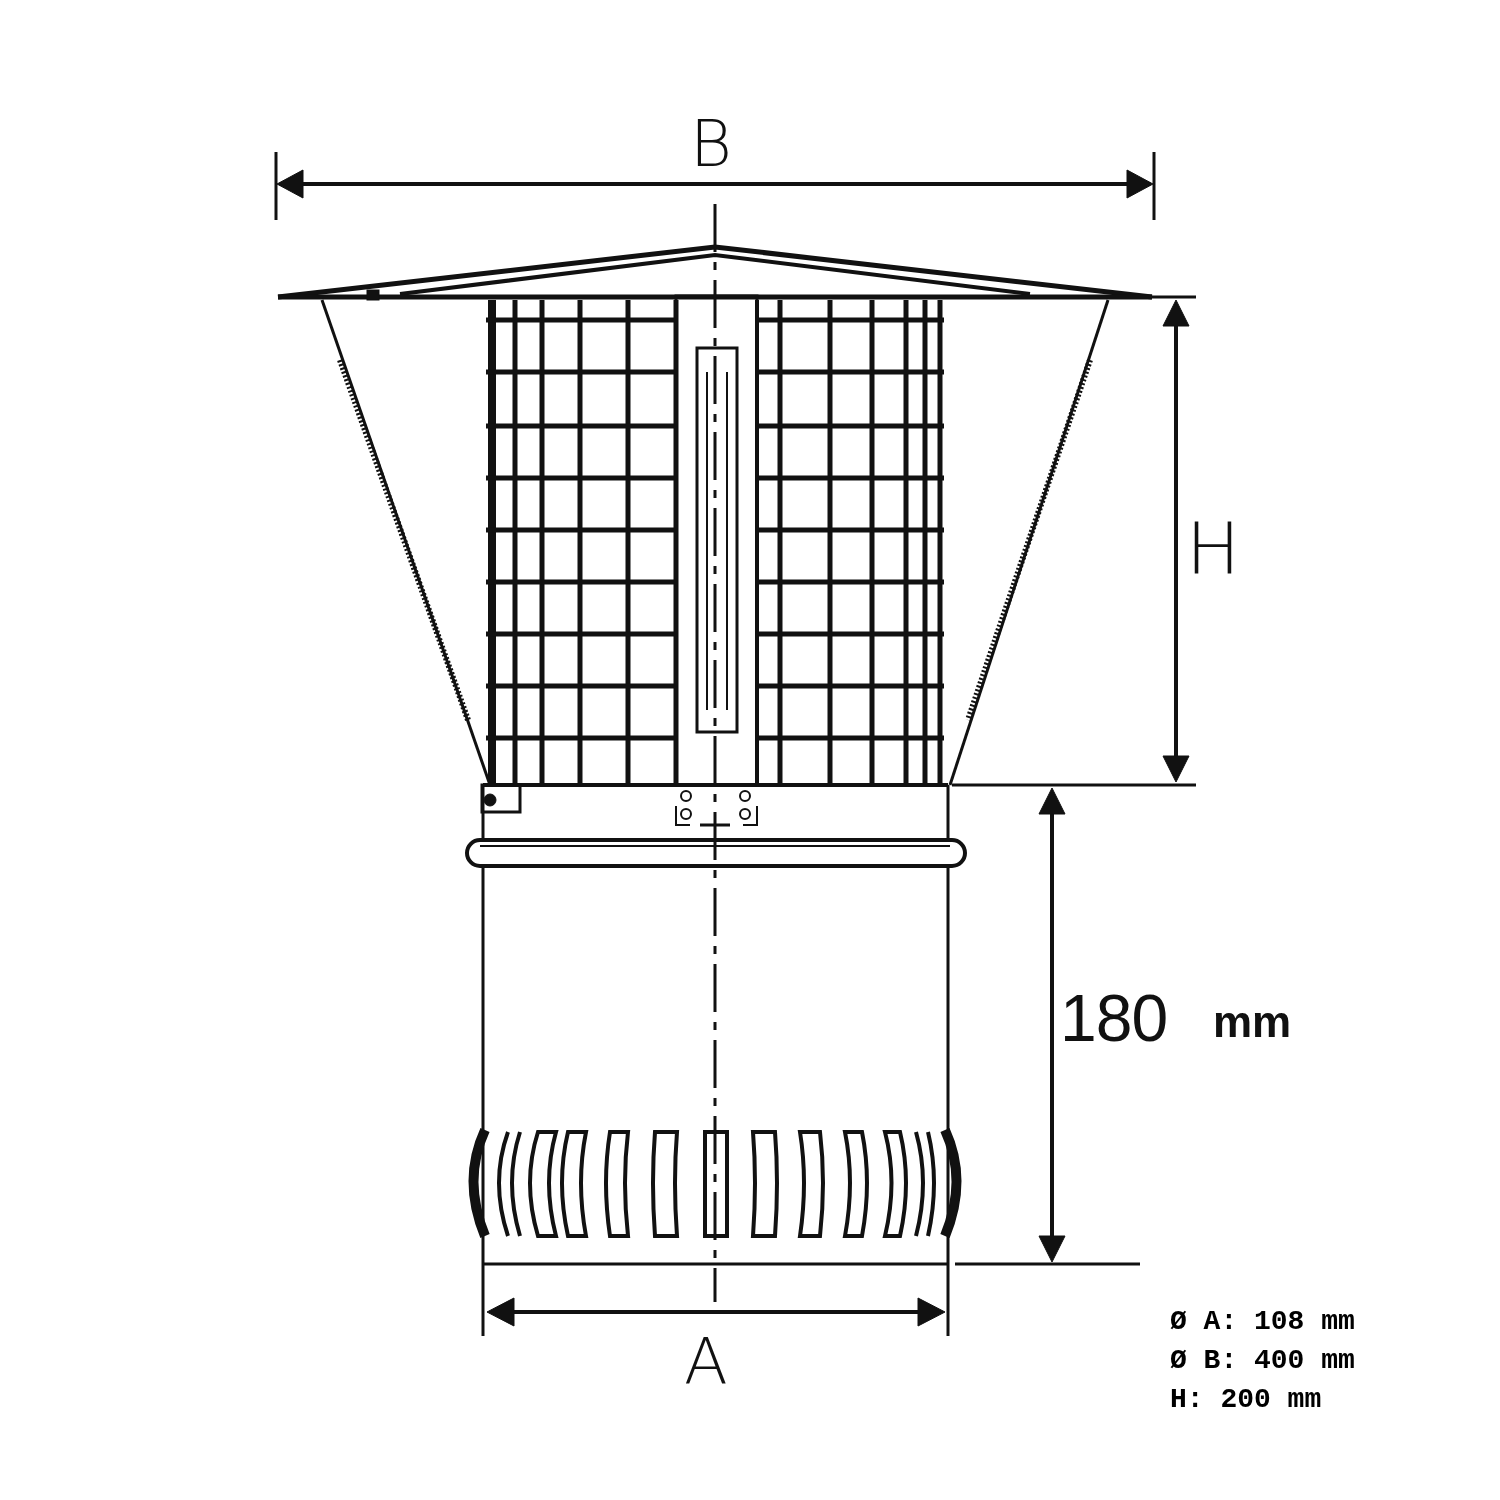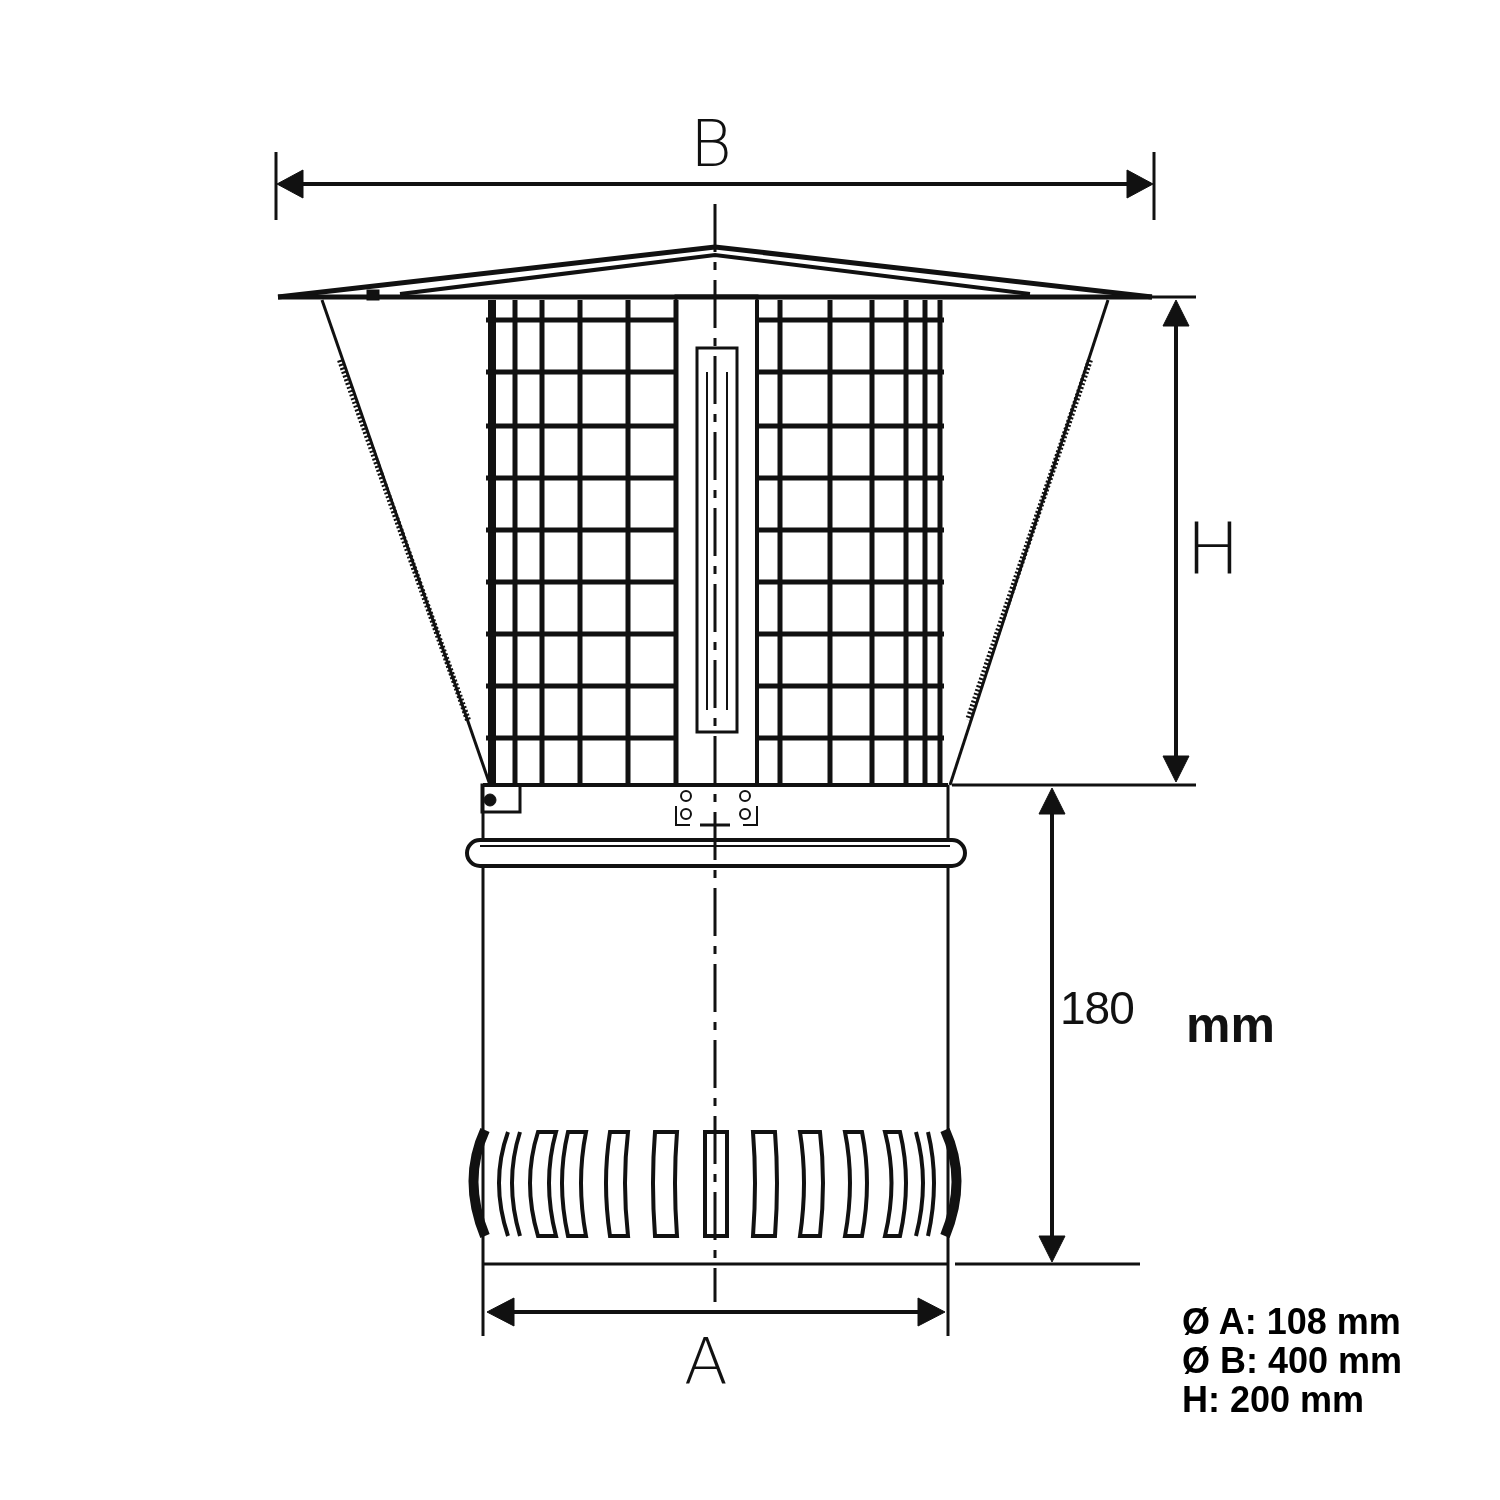--- a/index.html
+++ b/index.html
@@ -2,23 +2,23 @@
 <html><head>
 <meta charset="utf-8">
 <style>
   html, body { margin: 0; padding: 0; background: #ffffff; }
   body { width: 1500px; height: 1500px; position: relative; overflow: hidden; font-family: "DejaVu Sans", sans-serif; }
   #drawing { position: absolute; left: 0; top: 0; width: 1500px; height: 1500px; }
   .dim-label { position: absolute; font-family: "DejaVu Sans", sans-serif; font-weight: 200; color: #111; line-height: 1; }
   #label-b { left: 690px; top: 112px; font-size: 64px; }
   #label-h { left: 1186px; top: 512px; font-size: 72px; }
   #label-a { left: 684px; top: 1330px; font-size: 64px; }
-  #label-180 { left: 1060px; top: 985px; font-size: 46px; font-family: "Liberation Sans", sans-serif; font-weight: normal; letter-spacing: -1px; }
-  #label-mm { left: 1186px; top: 1000px; font-size: 50px; font-family: "Liberation Sans", sans-serif; font-weight: bold; }
-  #spec-list { position: absolute; left: 1170px; top: 1302px; font-family: Liberation Sans, sans-serif; font-weight: bold; font-size: 36px; line-height: 39px; color: #000; margin-left: 12px; }
+  #label-180 { left: 1060px; top: 985px; font-size: 66px; font-family: "Liberation Sans", sans-serif; font-weight: normal; letter-spacing: -1px; }
+  #label-mm { left: 1213px; top: 1000px; font-size: 44px; font-family: "Liberation Sans", sans-serif; font-weight: bold; }
+  #spec-list { position: absolute; left: 1170px; top: 1302px; font-family: Liberation Mono, monospace; font-weight: bold; font-size: 28px; line-height: 39px; color: #000; }
   #spec-list div { white-space: pre; }
 </style>
 </head>
 <body>
 
 <svg id="drawing" width="1500" height="1500" viewBox="0 0 1500 1500" xmlns="http://www.w3.org/2000/svg">
   <defs>
     <marker id="arrow" viewBox="0 0 10 10" refX="10" refY="5" markerWidth="8" markerHeight="8" orient="auto-start-reverse" markerUnits="userSpaceOnUse">
       <path d="M0,0 L10,5 L0,10 z" fill="#111"></path>
     </marker>

